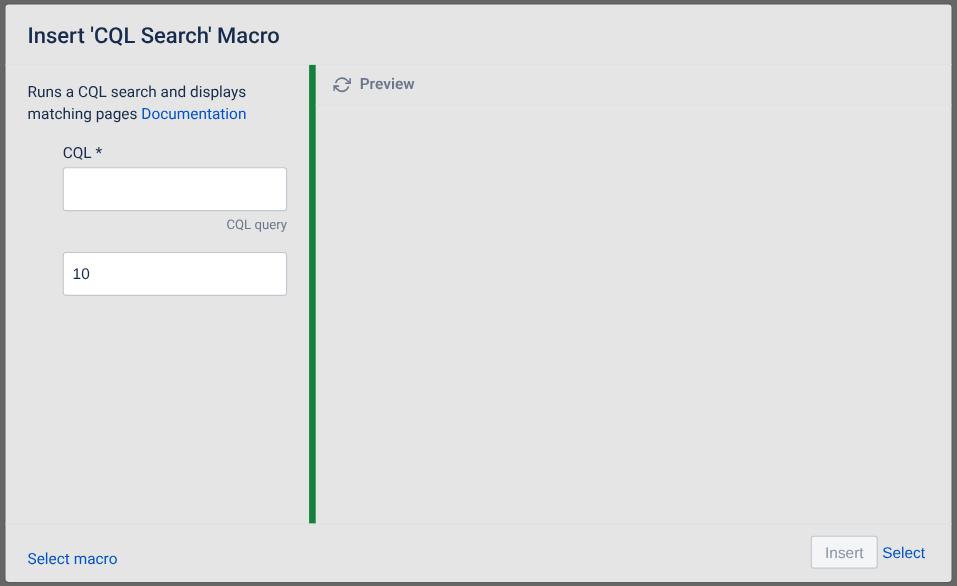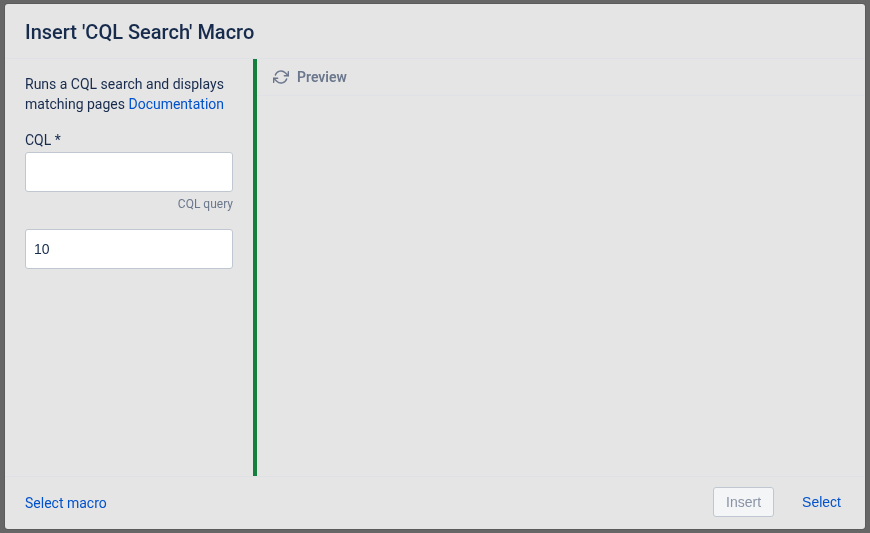--- a/index.html
+++ b/index.html
@@ -30,37 +30,38 @@
       font-size: 20px;
       font-weight: 500;
       color: #172b4d;
     }
     .body {
       flex: 1;
       display: flex;
       min-height: 0;
     }
     .sidebar {
-      width: 252px;
+      width: 282px;
       padding: 16px 20px;
-      border-right: 4px solid #15803d;
+      border-right: 6px solid #15803d;
       overflow-y: auto;
     }
     .description {
       font-size: 14px;
       color: #172b4d;
       line-height: 1.4;
       margin-bottom: 18px;
     }
     .description a {
       color: #0052cc;
       text-decoration: none;
     }
     .field {
       margin-bottom: 16px;
+      margin-left: 32px;
     }
     .field-label {
       font-size: 14px;
       color: #172b4d;
       margin-bottom: 4px;
       display: block;
     }
     .field-input {
       width: 100%;
       height: 30px;
@@ -97,34 +98,34 @@
     }
     .refresh-icon {
       color: #6b778c;
       display: flex;
     }
     .preview-body {
       flex: 1;
     }
     .footer {
       display: flex;
-      align-items: center;
+      align-items: flex-end;
       justify-content: space-between;
       padding: 10px 20px 12px;
       border-top: 1px solid #dfe1e6;
     }
     .footer-left a {
       color: #0052cc;
       font-size: 14px;
       text-decoration: none;
     }
     .footer-right {
       display: flex;
       align-items: center;
-      gap: 24px;
+      gap: 0;
     }
     .btn {
       font-size: 14px;
       padding: 6px 12px;
       border-radius: 3px;
       cursor: pointer;
       border: none;
       background: none;
     }
     .btn-insert {

